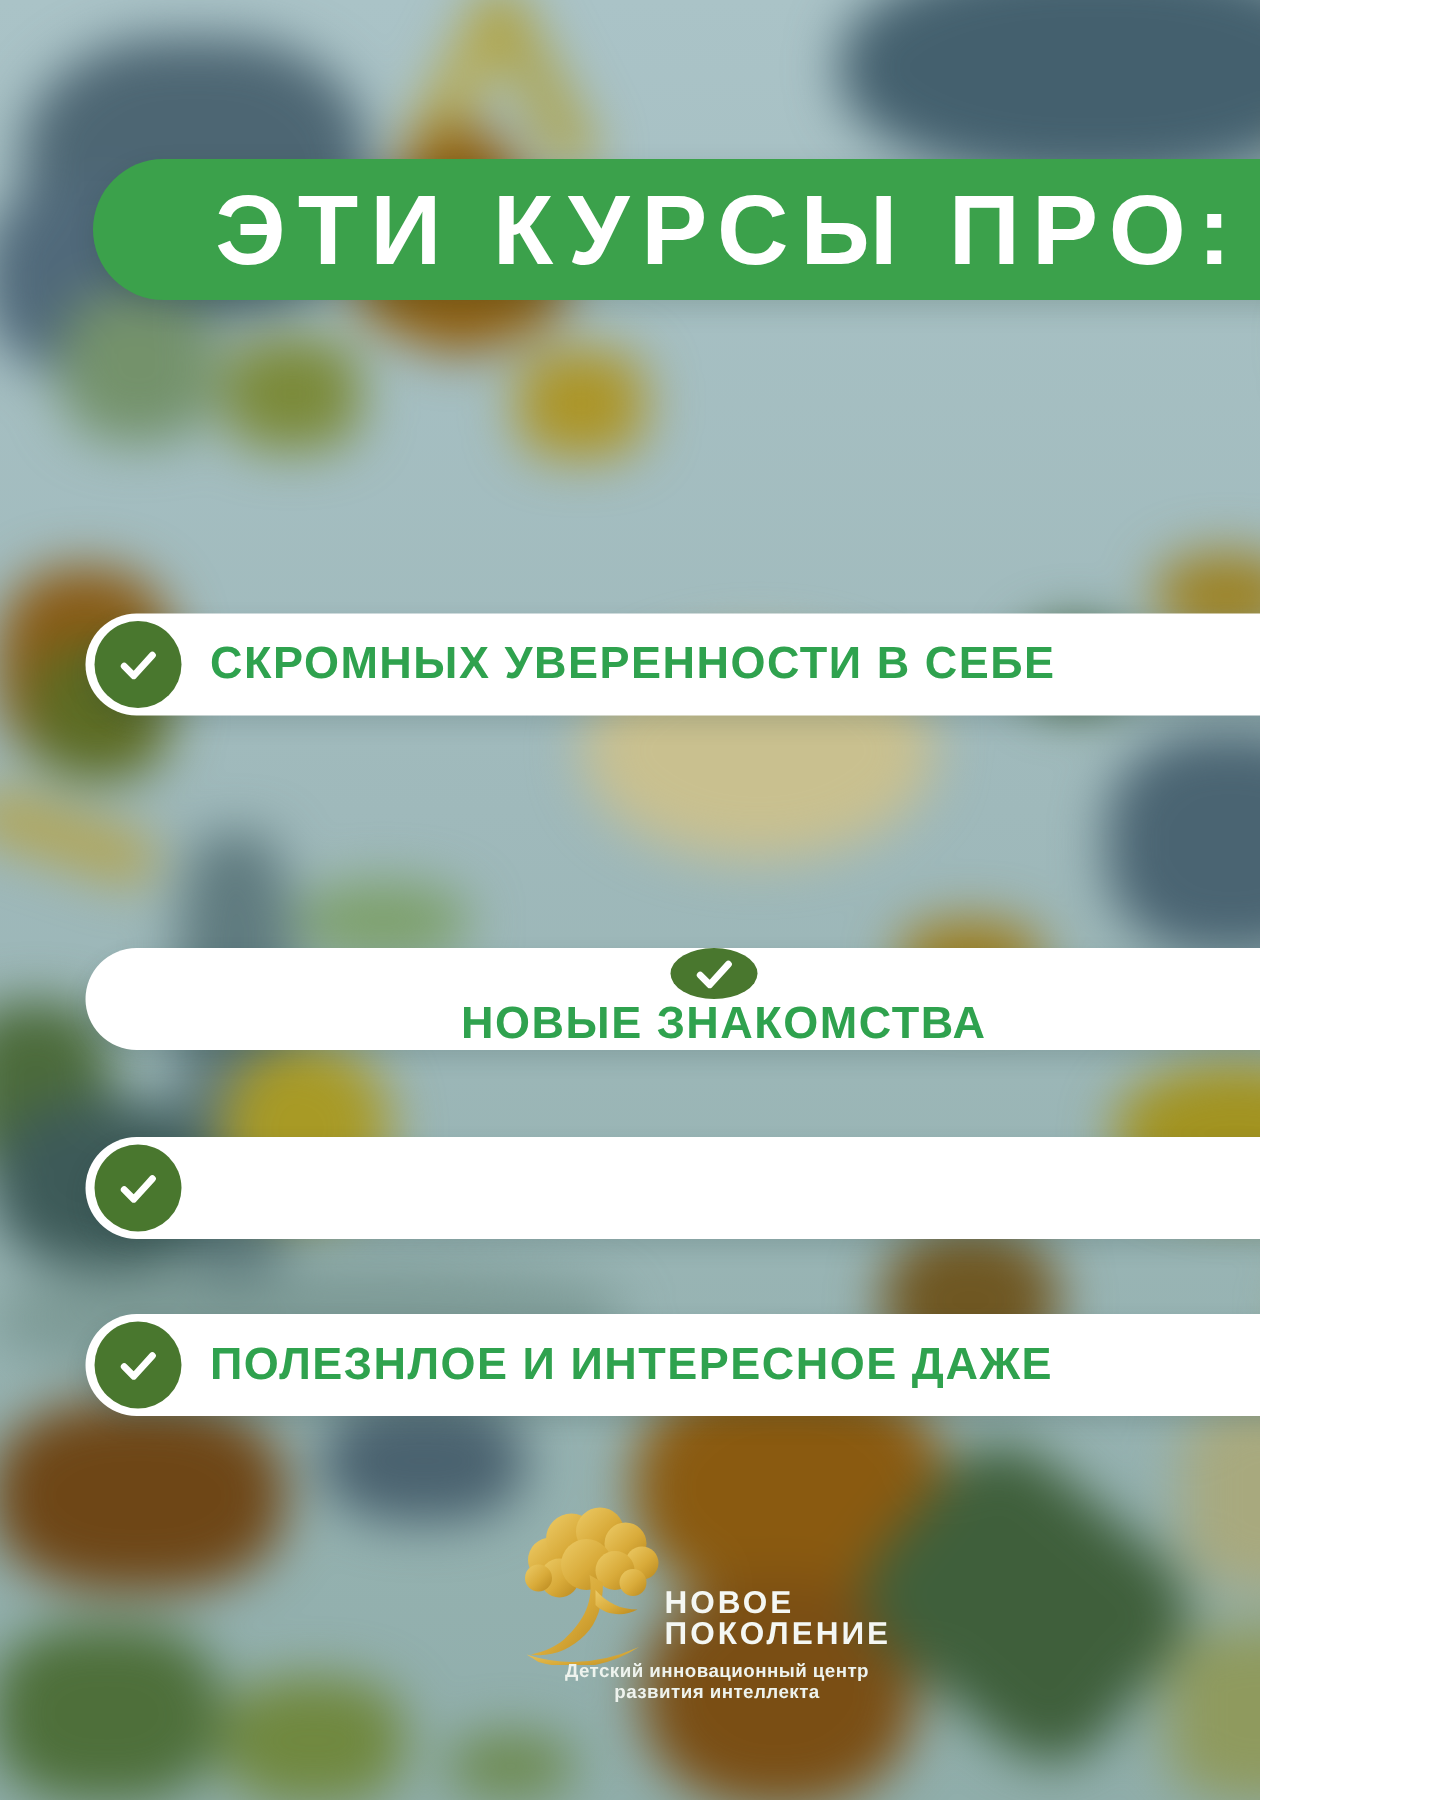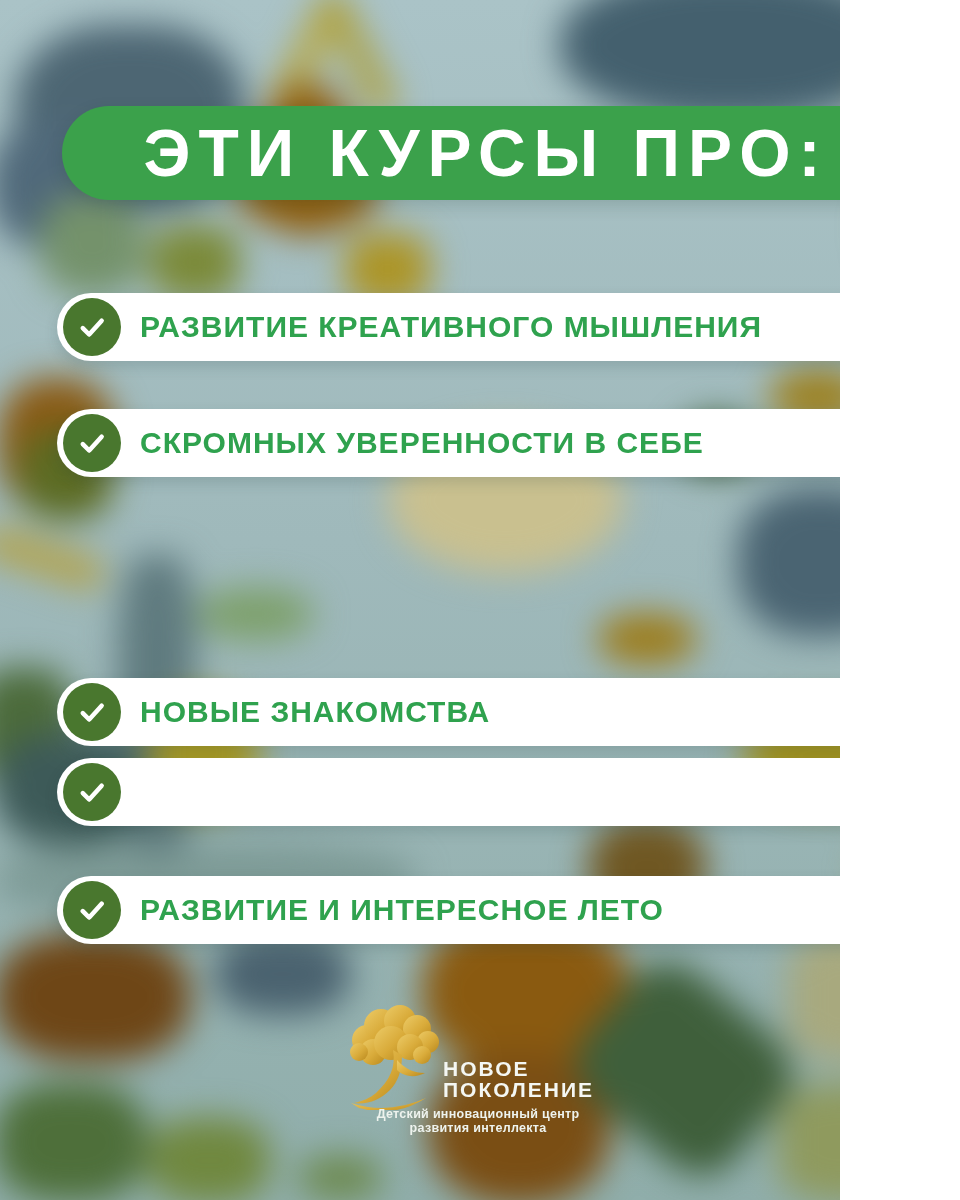--- a/index.html
+++ b/index.html
@@ -80,58 +80,50 @@
     <div class="blob" style="left:808px;top:1113px;width:188px;height:118px;background:#8f9a5e;border-radius:28%;"></div>
     <div class="blob" style="left:25px;top:1113px;width:152px;height:118px;background:#4e6f3a;border-radius:40%;"></div>
     <div class="blob" style="left:178px;top:1148px;width:122px;height:85px;background:#70883f;border-radius:40%;"></div>
     <div class="blob" style="left:328px;top:1185px;width:85px;height:45px;background:#6d8a50;border-radius:45%;"></div>
   </div>
 
   <div class="header-pill">
     <span class="title">ЭТИ КУРСЫ ПРО:</span>
   </div>
 
-  <div class="pill-item" style="top:293px;">
-    <span class="check">
-        <svg viewBox="0 0 24 24">
-          <path d="M5.5 12.8 L10 17.3 L18.8 7.6" fill="none" stroke="#ffffff" stroke-width="3.2" stroke-linecap="round" stroke-linejoin="round"></path>
-        </svg>
-      </span>
-    <span class="pill-label">РАЗВИТИЕ КРЕАТИВНОГО МЫШЛЕНИЯ</span>
-  </div>
   <div class="pill-item" style="top:409px;">
     <span class="check">
         <svg viewBox="0 0 24 24">
           <path d="M5.5 12.8 L10 17.3 L18.8 7.6" fill="none" stroke="#ffffff" stroke-width="3.2" stroke-linecap="round" stroke-linejoin="round"></path>
         </svg>
       </span>
     <span class="pill-label">СКРОМНЫХ УВЕРЕННОСТИ В СЕБЕ</span>
   </div>
-  <div class="pill-item" style="top:678px;">
+  <div class="pill-item" style="top:632px;flex-direction:column;">
     <span class="check">
         <svg viewBox="0 0 24 24">
           <path d="M5.5 12.8 L10 17.3 L18.8 7.6" fill="none" stroke="#ffffff" stroke-width="3.2" stroke-linecap="round" stroke-linejoin="round"></path>
         </svg>
       </span>
     <span class="pill-label">НОВЫЕ ЗНАКОМСТВА</span>
   </div>
   <div class="pill-item" style="top:758px;">
     <span class="check">
         <svg viewBox="0 0 24 24">
           <path d="M5.5 12.8 L10 17.3 L18.8 7.6" fill="none" stroke="#ffffff" stroke-width="3.2" stroke-linecap="round" stroke-linejoin="round"></path>
         </svg>
       </span>
   </div>
   <div class="pill-item" style="top:876px;">
     <span class="check">
         <svg viewBox="0 0 24 24">
           <path d="M5.5 12.8 L10 17.3 L18.8 7.6" fill="none" stroke="#ffffff" stroke-width="3.2" stroke-linecap="round" stroke-linejoin="round"></path>
         </svg>
       </span>
-    <span class="pill-label">РАЗВИТИЕ И ИНТЕРЕСНОЕ ЛЕТО</span>
+    <span class="pill-label">ПОЛЕЗНЛОЕ И ИНТЕРЕСНОЕ ДАЖЕ</span>
   </div>
 
   <div class="footer">
     <svg class="tree" viewBox="0 0 120 110">
       <defs>
         <linearGradient id="gold" x1="0" y1="0" x2="1" y2="1">
           <stop offset="0" stop-color="#eccb67"></stop>
           <stop offset="0.55" stop-color="#d9ab3a"></stop>
           <stop offset="1" stop-color="#b9881d"></stop>
         </linearGradient>

